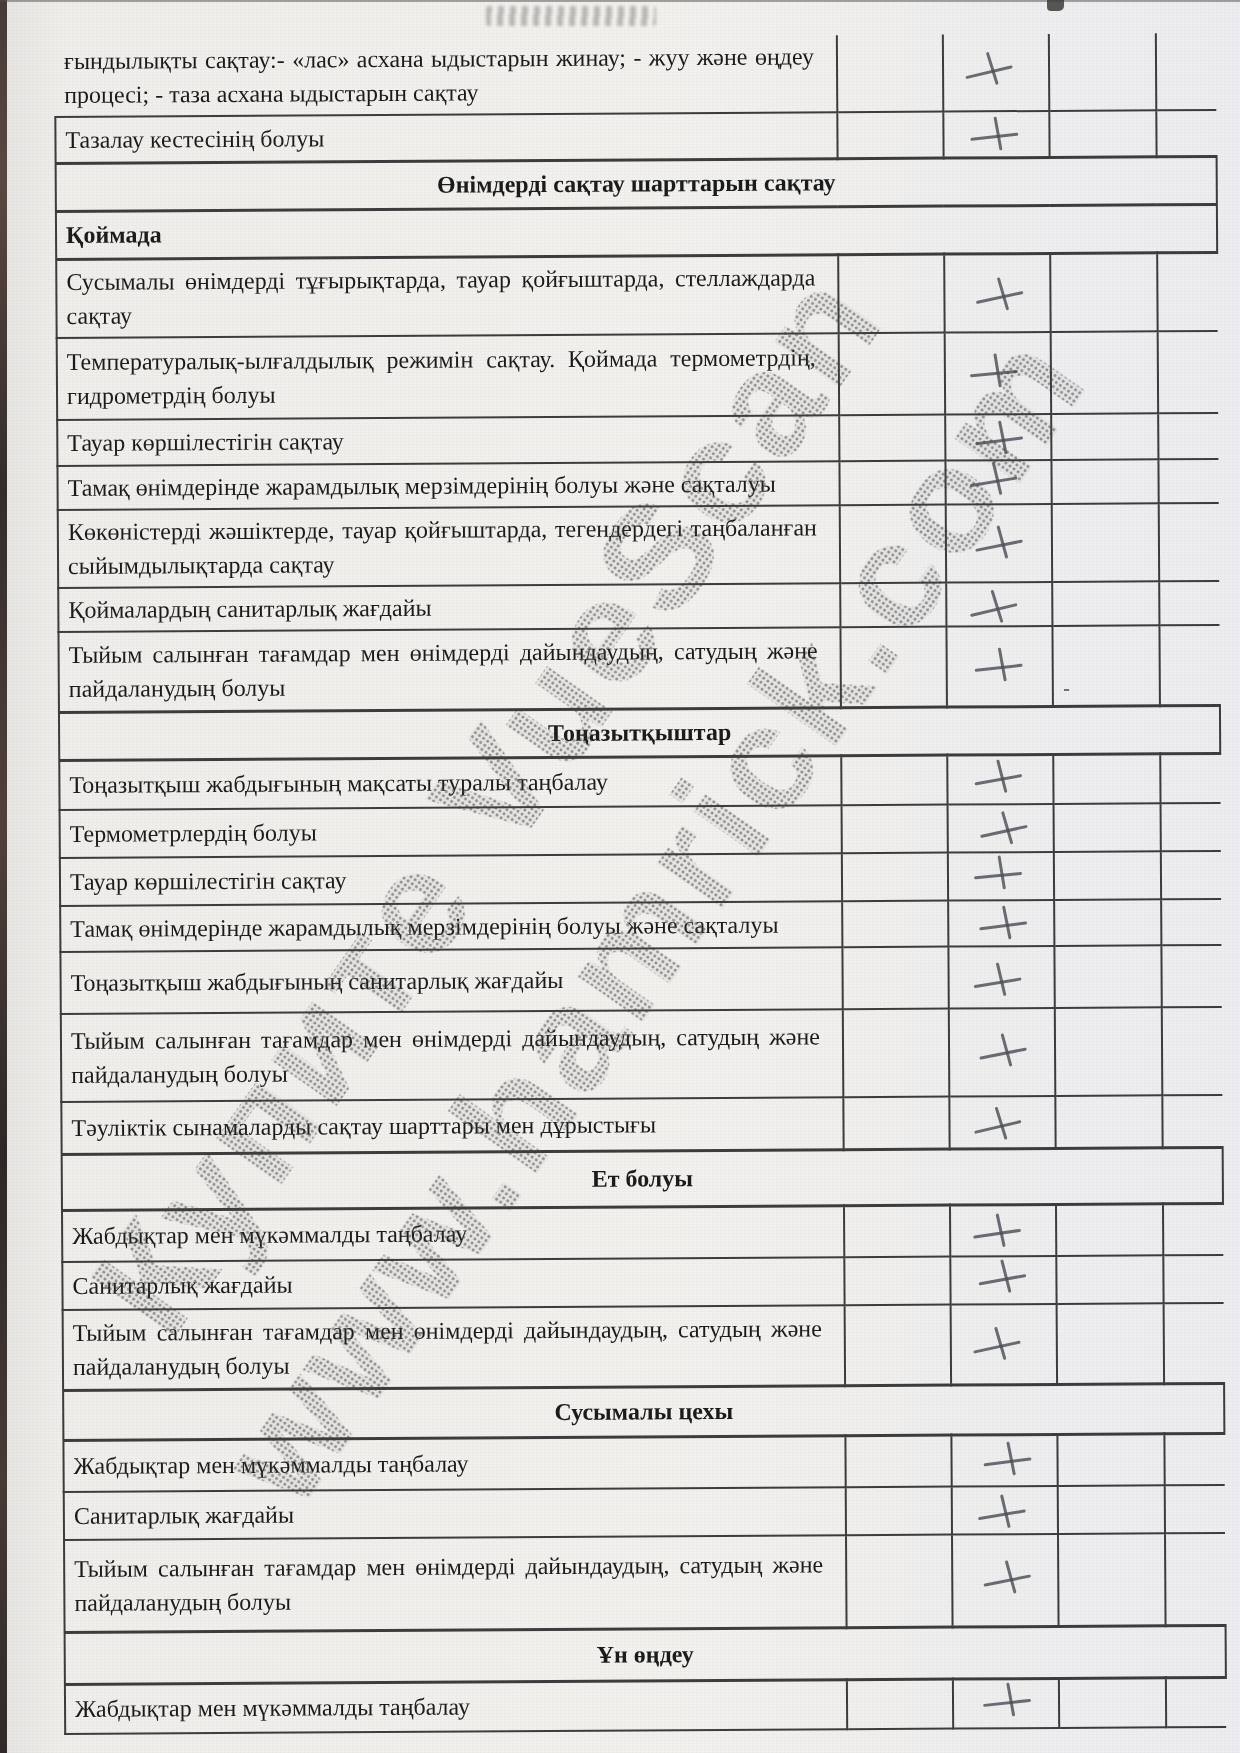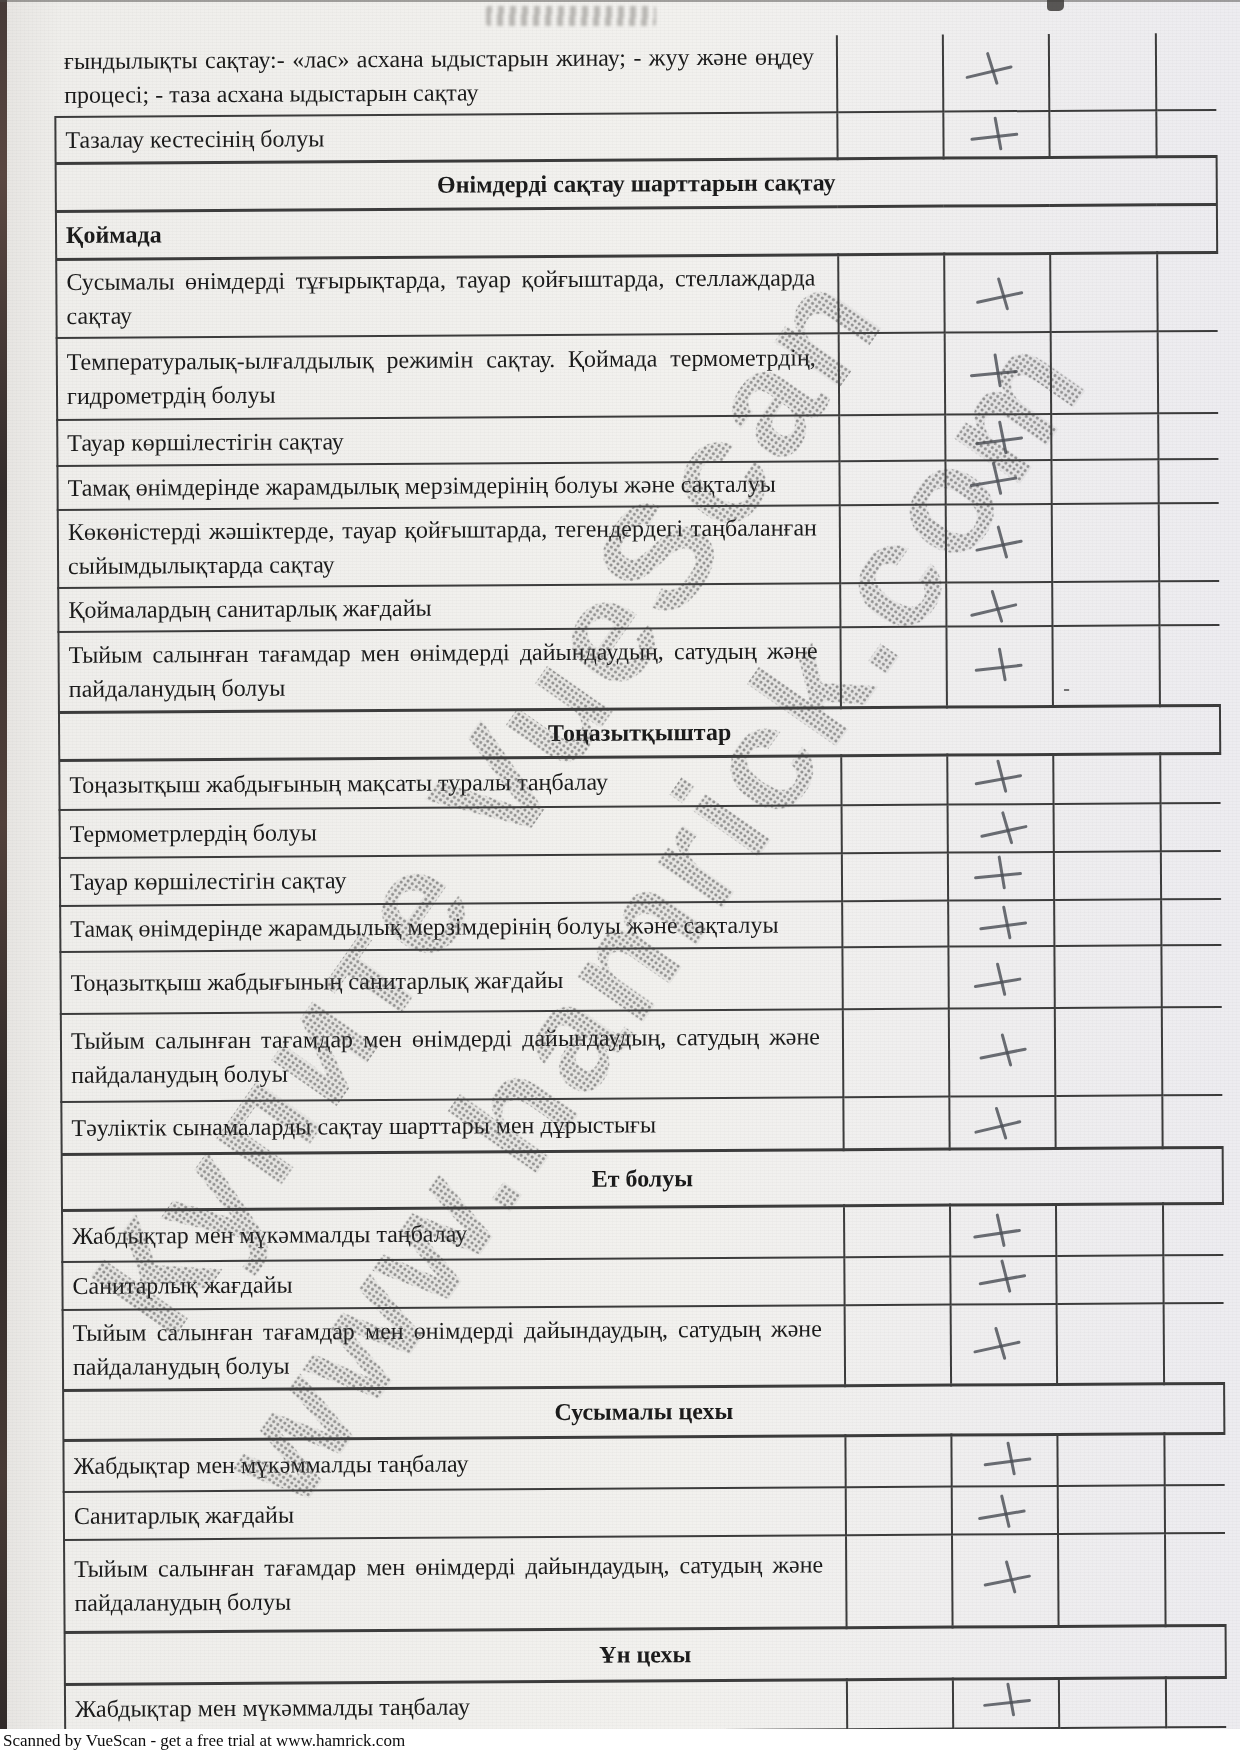--- a/index.html
+++ b/index.html
@@ -309,36 +309,33 @@
     <td class="c-main"><span>Тыйым салынған тағамдар мен өнімдерді дайындаудың, сатудың және пайдаланудың болуы</span></td>
     <td class="c-a"></td>
     <td class="c-b">
             <span class="chk" style="transform: rotate(-2deg) translate(4px, -2px);"></span>
           </td>
     <td class="c-c"></td>
     <td class="c-d"></td>
   </tr>
 
   <tr class="hdr" style="height: 52px;">
-    <td colspan="5"><span>Ұн цехы</span></td>
+    <td colspan="5"><span>Ұн өңдеу</span></td>
   </tr>
 
   <tr class="item" style="height: 50px;">
     <td class="c-main"><span>Жабдықтар мен мүкәммалды таңбалау</span></td>
     <td class="c-a"></td>
     <td class="c-b">
             <span class="chk" style="transform: rotate(3deg) translate(3px, -3px);"></span>
           </td>
     <td class="c-c"></td>
     <td class="c-d"></td>
   </tr>
 </tbody>
   </table>
 
   <div class="wm">
     <div>Купите VueScan</div>
     <div>www.hamrick.com</div>
   </div>
 
-  <div class="footer">
-    <span>Scanned by VueScan - get a free trial at www.hamrick.com</span>
-  </div>
 </div>
 
 </body></html>

